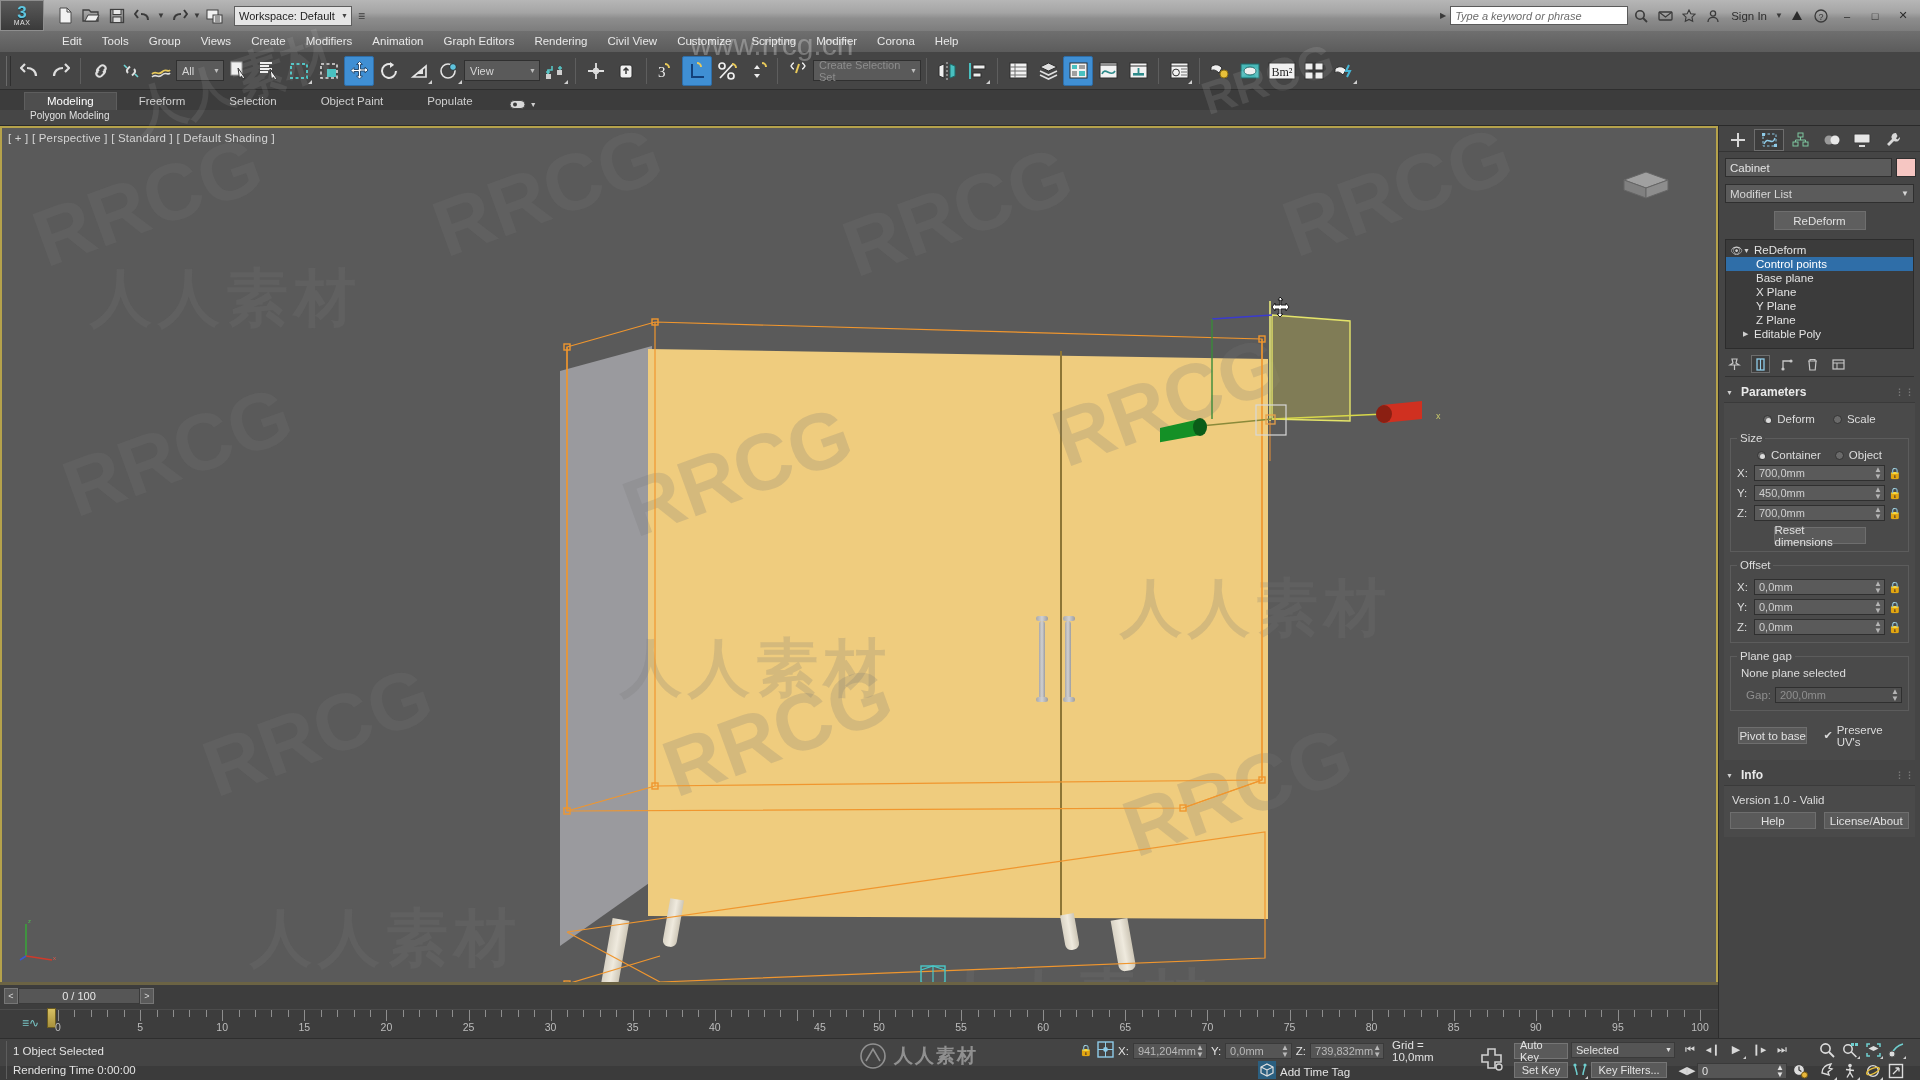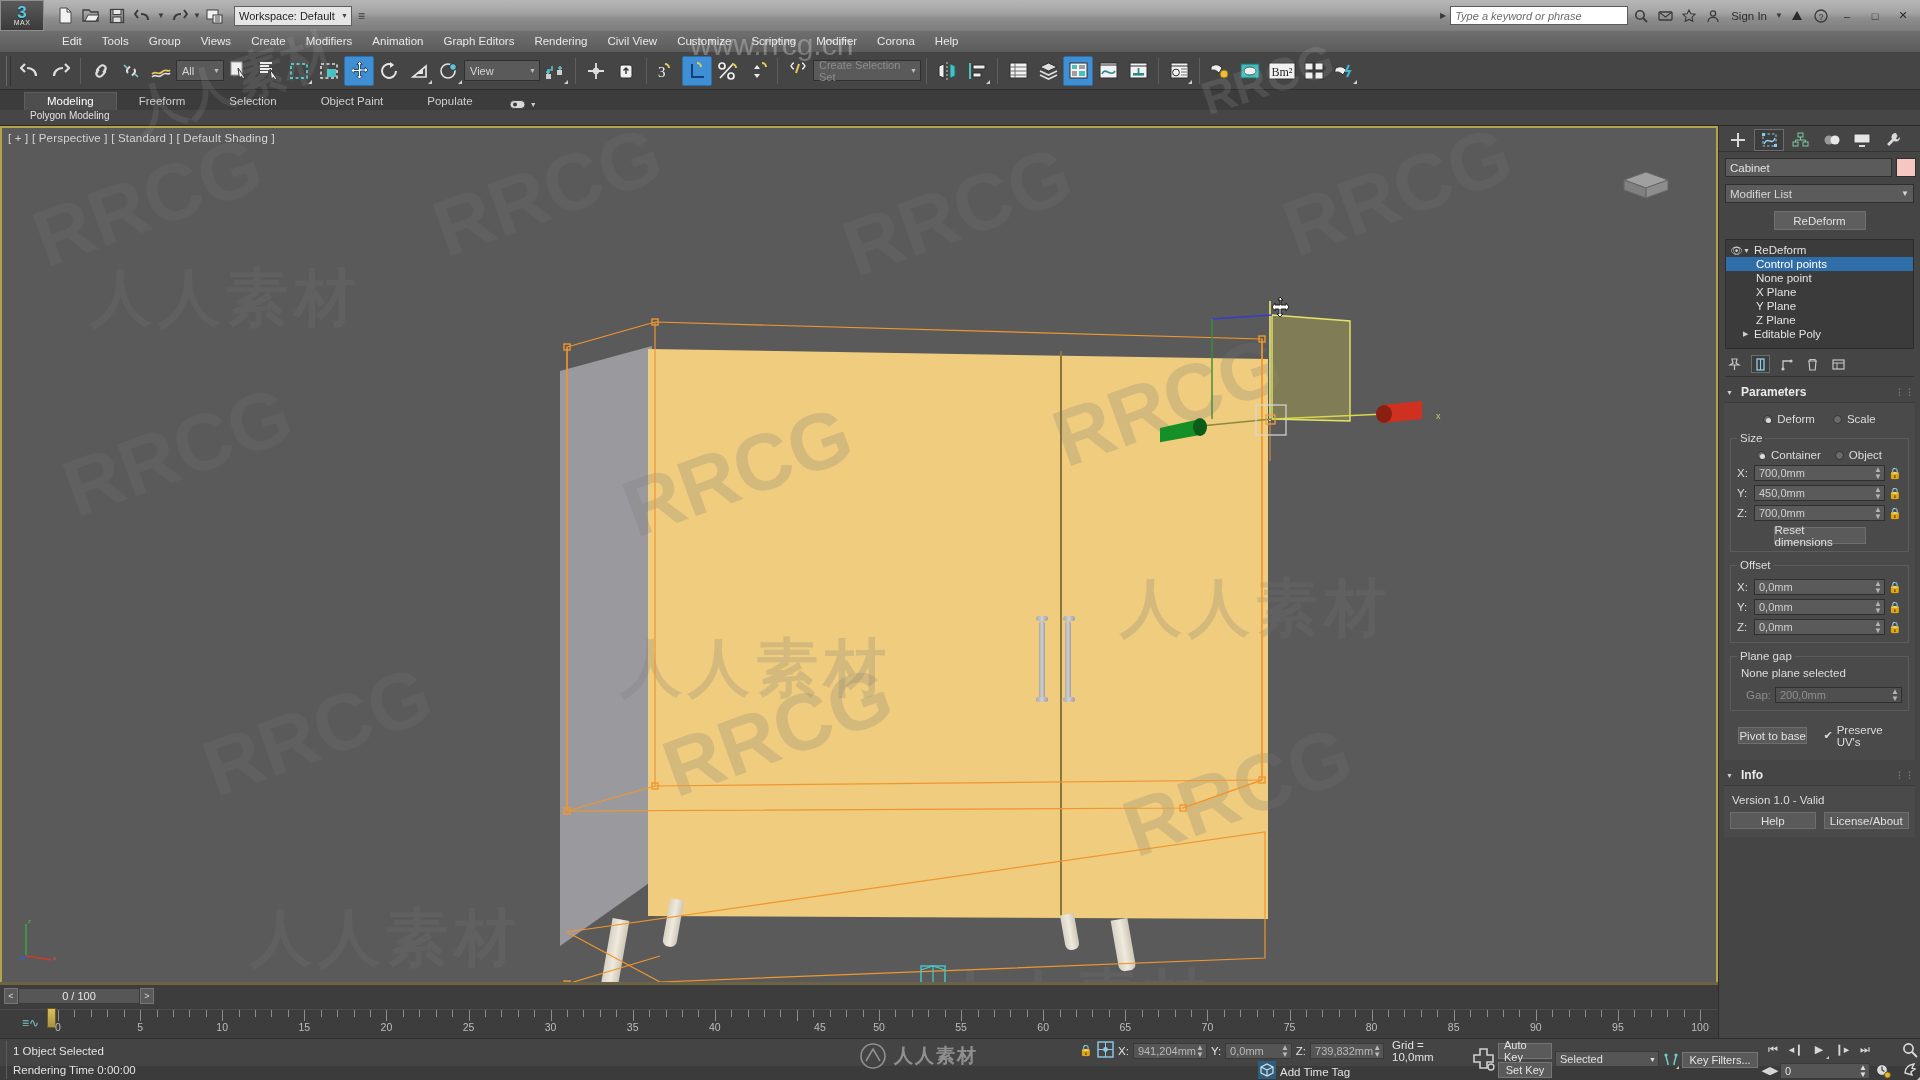--- a/index.html
+++ b/index.html
@@ -772,21 +772,21 @@
       <span class="eye">👁</span>
       <span class="tri">▼</span>
       <span>ReDeform</span>
     </div>
     <div class="mrow sel">
       <span class="ind"></span>
       <span>Control points</span>
     </div>
     <div class="mrow">
       <span class="ind"></span>
-      <span>None point</span>
+      <span>Base plane</span>
     </div>
     <div class="mrow">
       <span class="ind"></span>
       <span>X Plane</span>
     </div>
     <div class="mrow">
       <span class="ind"></span>
       <span>Y Plane</span>
     </div>
     <div class="mrow">
@@ -1145,21 +1145,21 @@
     <div style="width:44px;height:36px;display:flex;align-items:center;justify-content:center;">
       <svg width="28" height="28" viewBox="0 0 28 28">
           <path d="M10 3h7v6h6v7h-6v6h-7v-6H4V9h6z" fill="none" stroke="#cfcfcf" stroke-width="1.6"></path>
           <circle cx="21" cy="21" r="3" fill="none" stroke="#cfcfcf" stroke-width="1.4"></circle>
         </svg>
     </div>
     <div style="display:flex;flex-direction:column;gap:3px;">
       <div class="keybtn" style="width:54px">Auto Key</div>
       <div class="keybtn" style="width:54px">Set Key</div>
     </div>
-    <div style="display:flex;gap:3px;margin-left:3px;">
+    <div style="display:flex;flex-direction:column;gap:3px;margin-left:3px;">
       <div class="cfield" style="width:104px;height:16px;color:#e0e0e0;">
         <span>Selected</span>
         <span style="font-size:7px;">▼</span>
       </div>
       <div style="display:flex;gap:2px;align-items:center;">
         <span class="pbtn" style="width:18px">
             <svg width="16" height="14" viewBox="0 0 16 14">
               <path d="M3 2c0 4 2 6 2 10M13 2c0 4-2 6-2 10" fill="none" stroke="#6fcfcf" stroke-width="1.5"></path>
               <circle cx="3" cy="2" r="1.6" fill="#6fcfcf"></circle>
               <circle cx="13" cy="2" r="1.6" fill="#6fcfcf"></circle>

